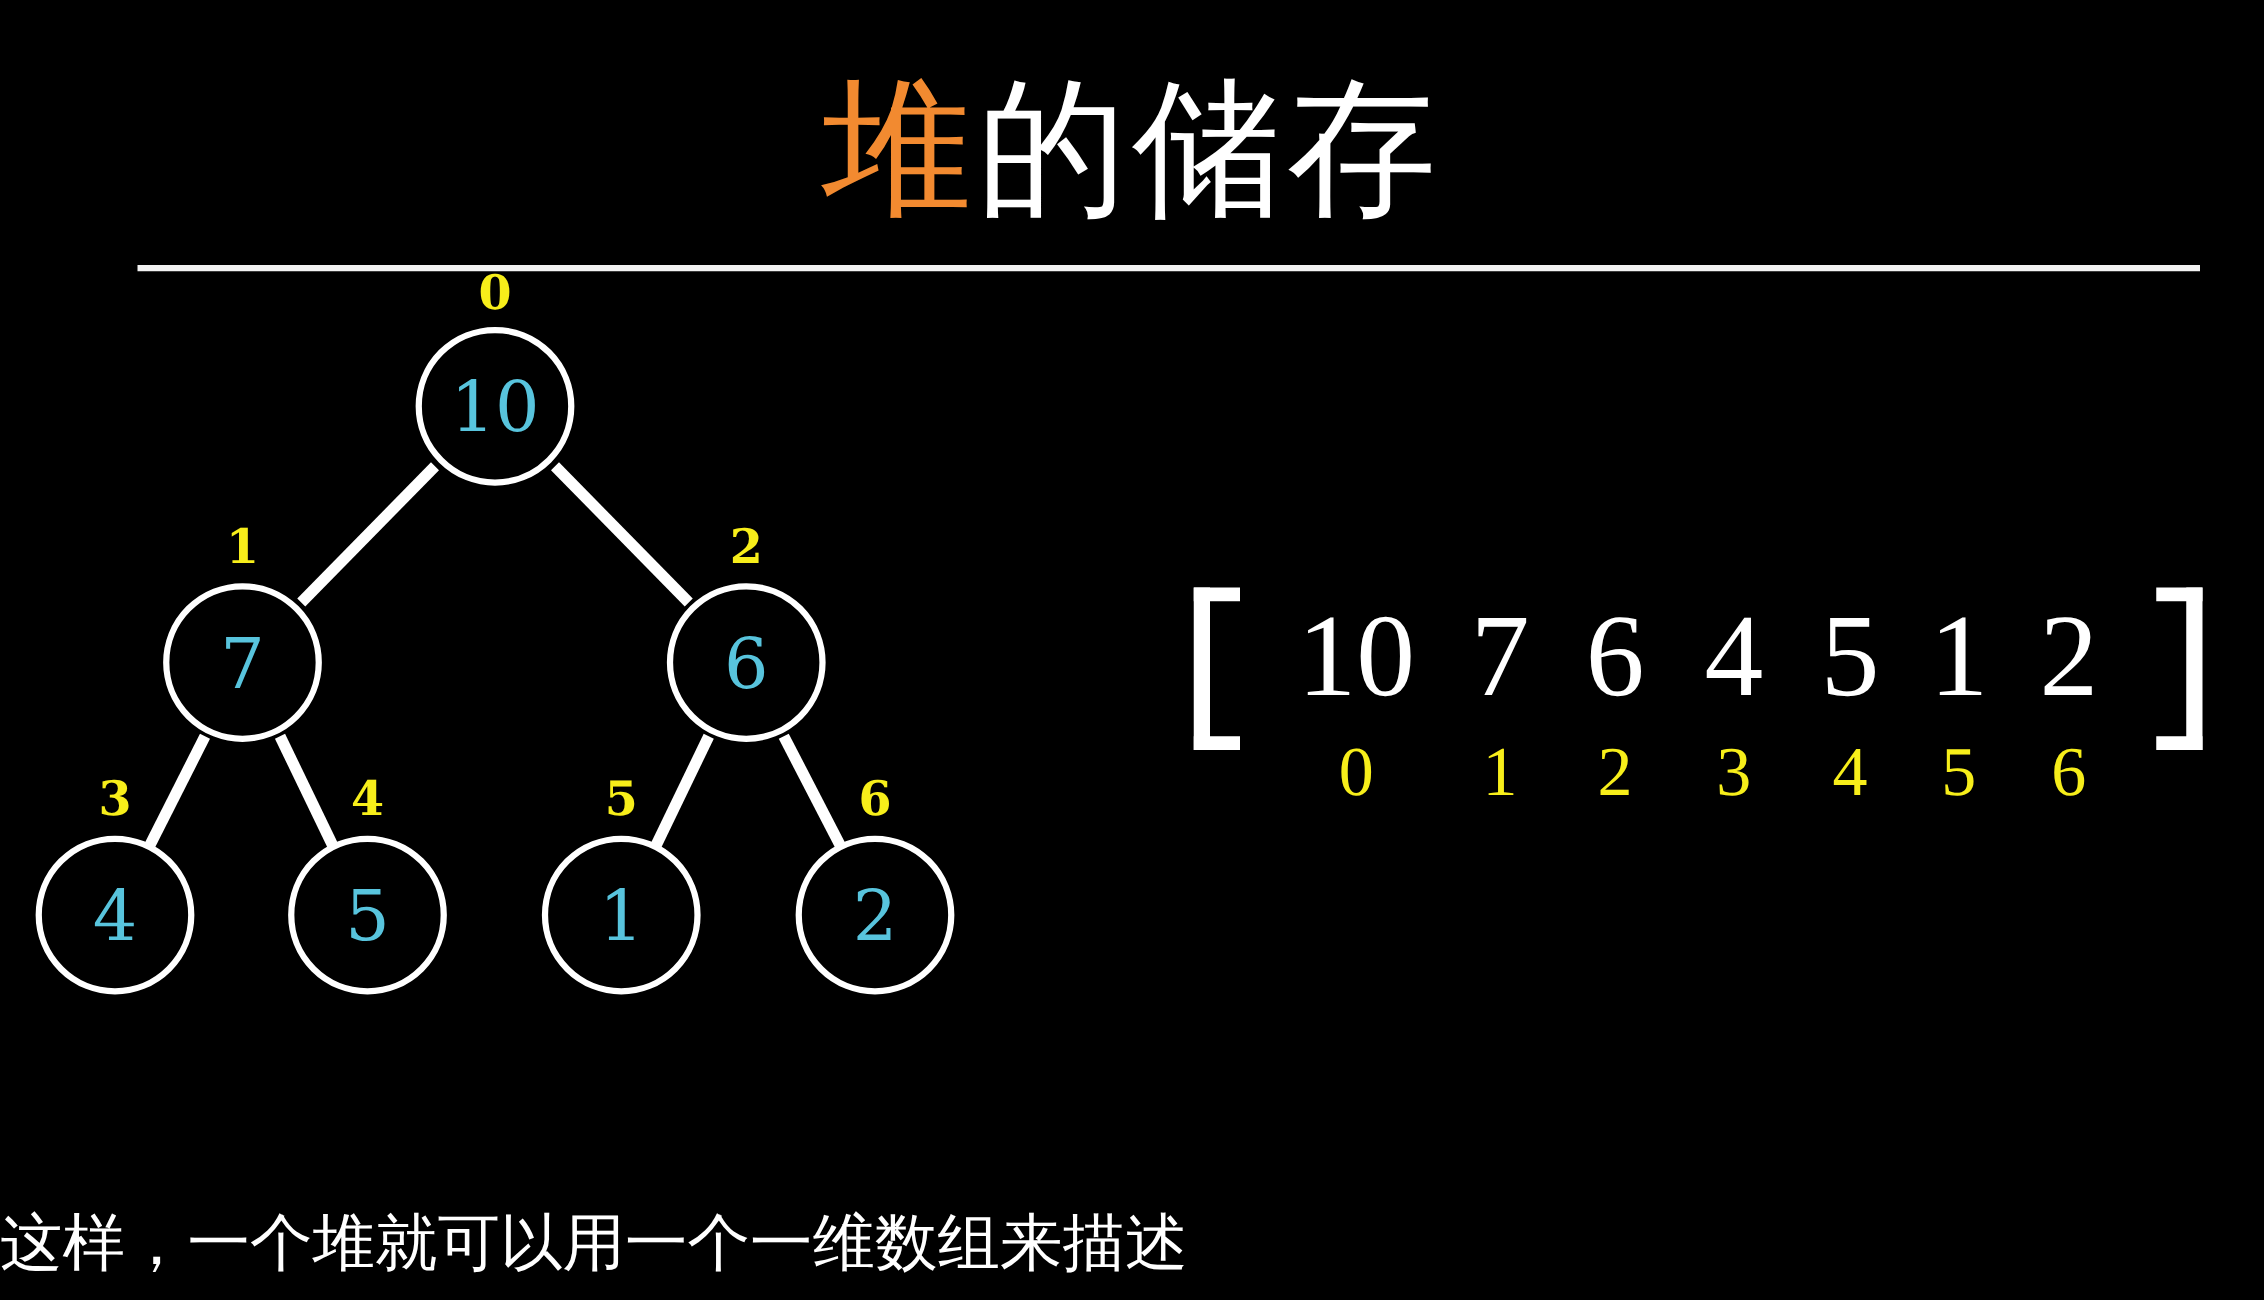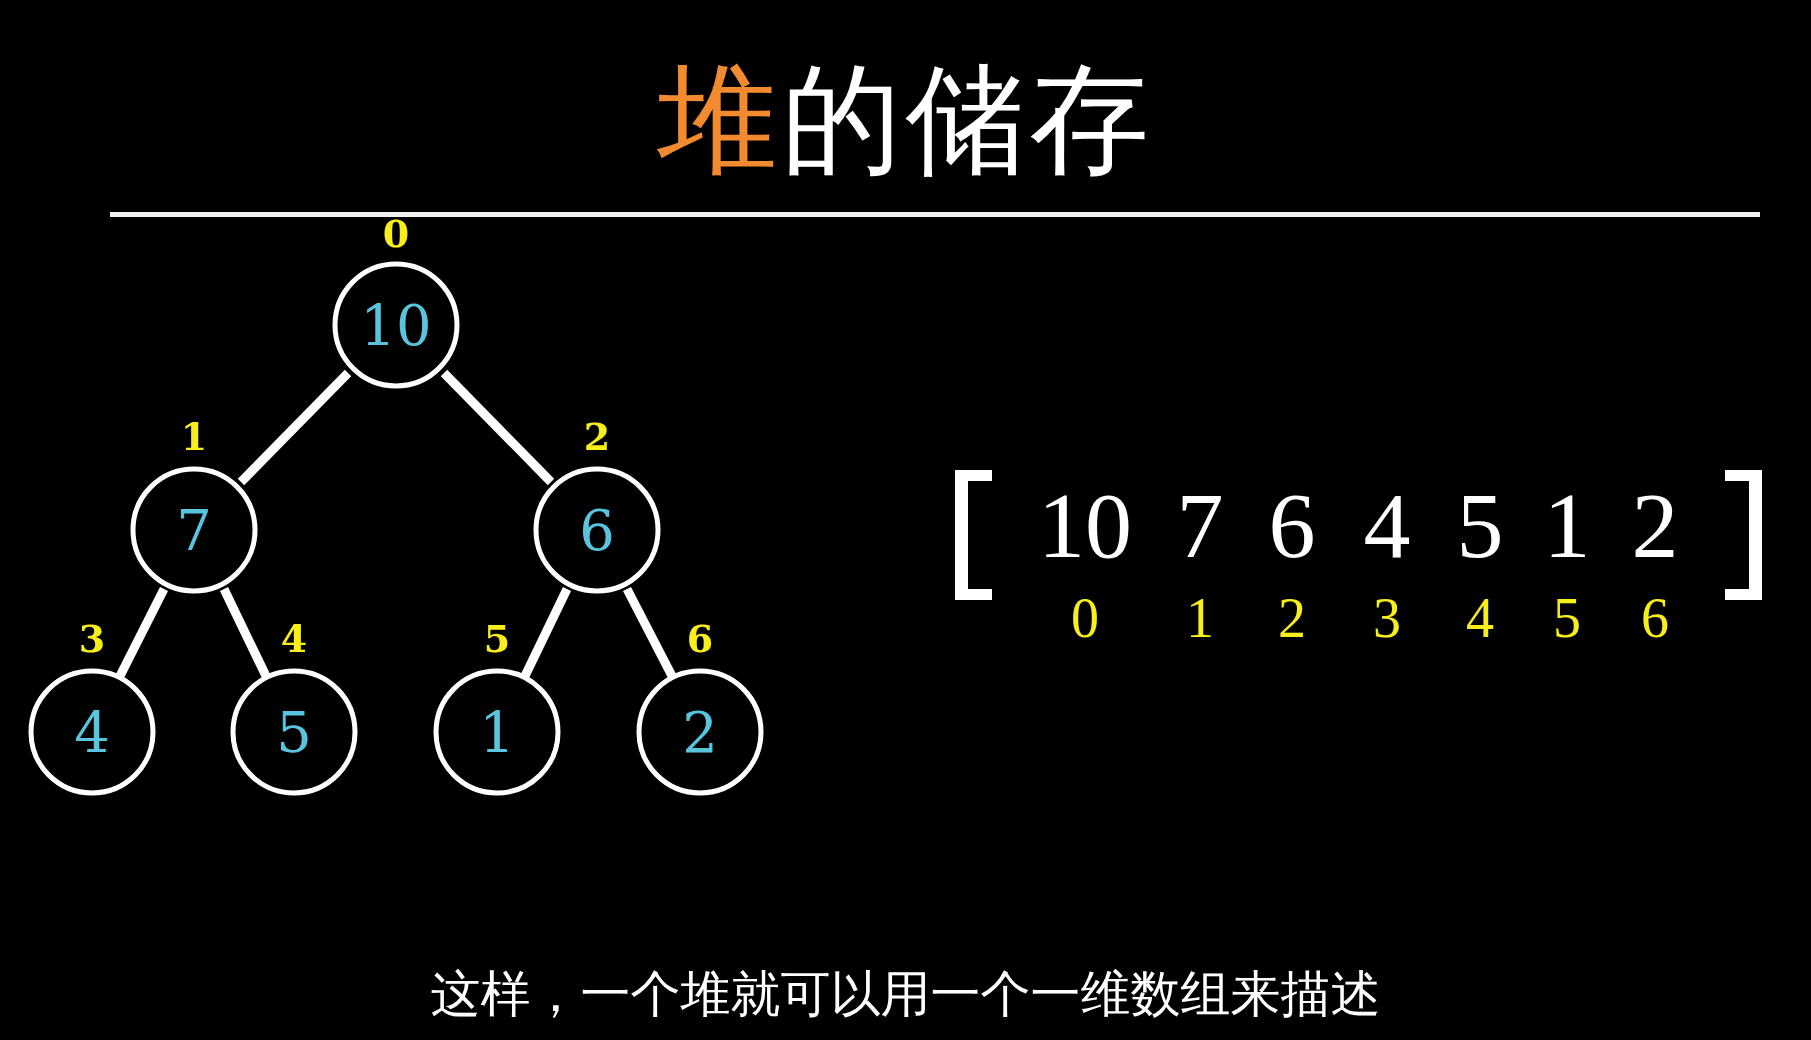--- a/index.html
+++ b/index.html
@@ -96,21 +96,20 @@
       font-size: 56px;
       line-height: 56px;
       color: #F7EE1A;
     }
     .subtitle {
       position: absolute;
       left: 0;
       width: 1811px;
       top: 964px;
       height: 60px;
-      text-align: center;
       font-family: "DejaVu Sans", "Liberation Sans", sans-serif;
       font-size: 50px;
       line-height: 60px;
       color: #FFFFFF;
       white-space: nowrap;
     }
   </style>
 </head>
 <body>
 

